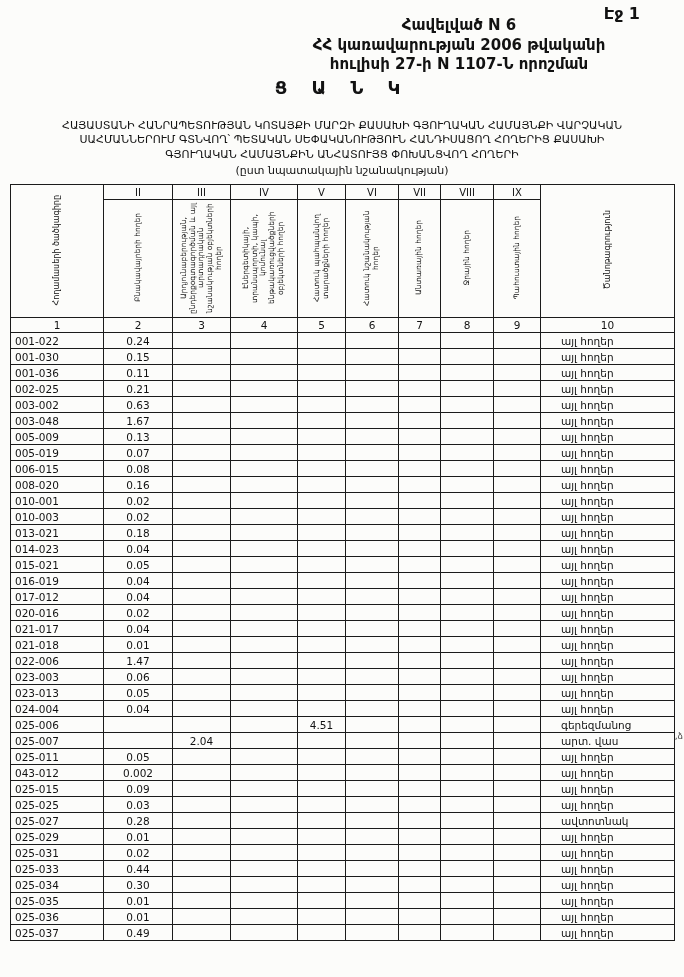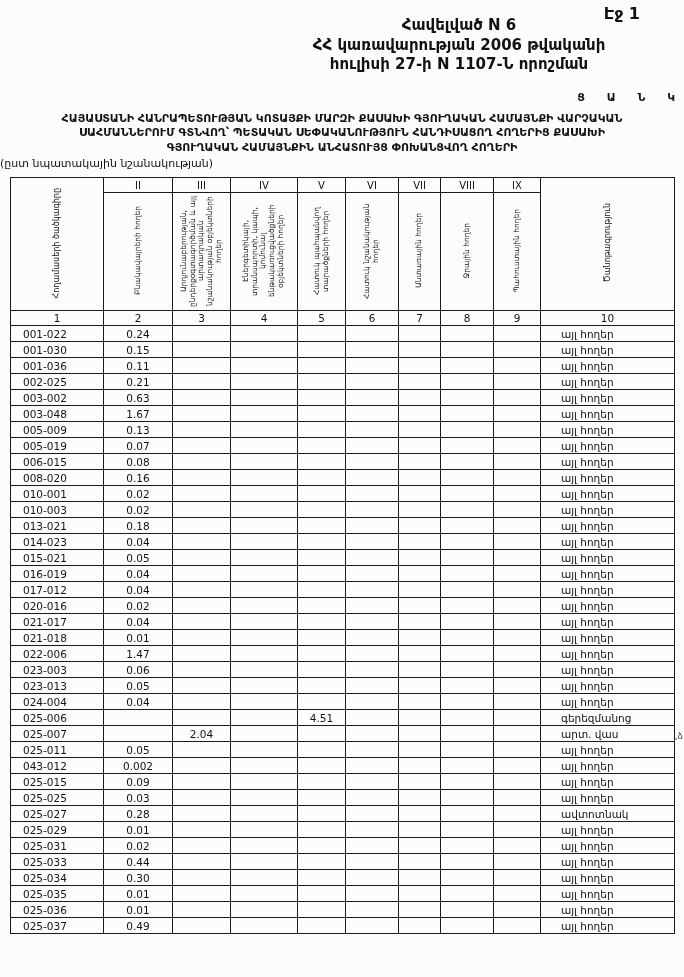--- a/index.html
+++ b/index.html
@@ -16,32 +16,33 @@
     position:absolute; top:4px; right:44px;
     font-size:16px; font-weight:bold;
   }
   .appendix {
     margin:16px 60px 0 auto;
     width:330px;
     text-align:center;
     font-size:15px; font-weight:bold; line-height:1.3;
   }
   .heading {
-    margin-top:16px;
-    text-align:right;
-    font-size:11px; font-weight:bold; letter-spacing:9px;
+    margin-top:2px;
+    text-align:center;
+    font-size:18px; font-weight:bold; letter-spacing:9px;
   }
   .main-title {
-    margin-top:8px;
+    margin-top:21px;
     text-align:center;
-    font-size:11px; font-weight:bold; line-height:1.35;
+    font-size:11px; font-weight:normal; line-height:1.35;
     padding:0 0;
   }
   .subtitle {
     margin-top:1px;
+    text-align:center;
     font-size:11px;
   }
   table {
     border-collapse:collapse;
     table-layout:fixed;
     width:664px;
     margin:7px 0 0 10px;
     border:1px solid #000;
   }
   td {
@@ -62,21 +63,21 @@
     writing-mode:vertical-rl;
     transform:rotate(180deg);
     white-space:normal;
     font-size:7.5px;
     line-height:1.15;
     max-height:112px;
     font-weight:normal;
   }
   .vert.tall { max-height:146px; font-size:8px; }
   tbody td { height:16px; }
-  tbody td.c1 { text-align:left; padding-left:12px; }
+  tbody td.c1 { text-align:left; padding-left:4px; }
   tbody td.c10 { text-align:left; padding-left:20px; }
   .marginal {
     position:absolute; top:731px; right:1px;
     font-size:9px; color:#444;
   }
 </style>
 </head>
 <body>
 
 <div class="page">

